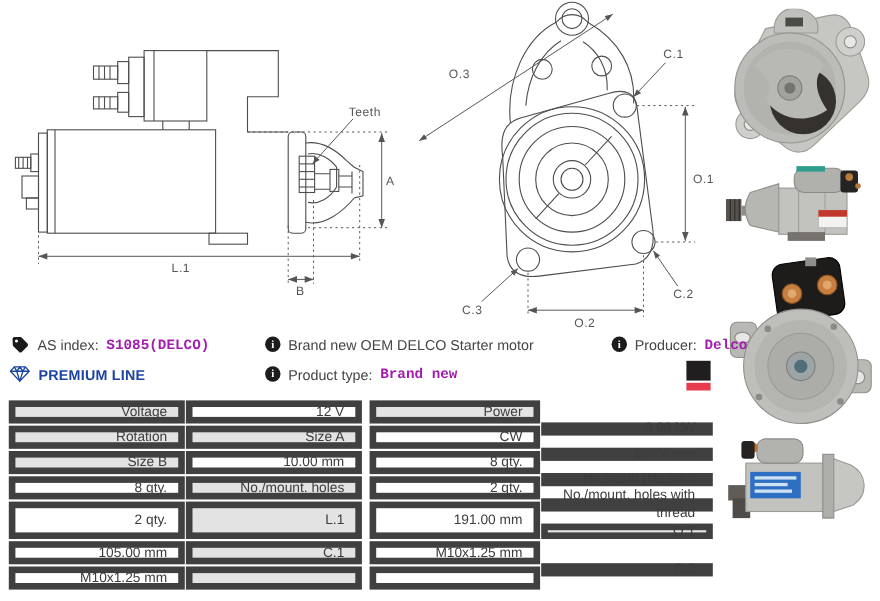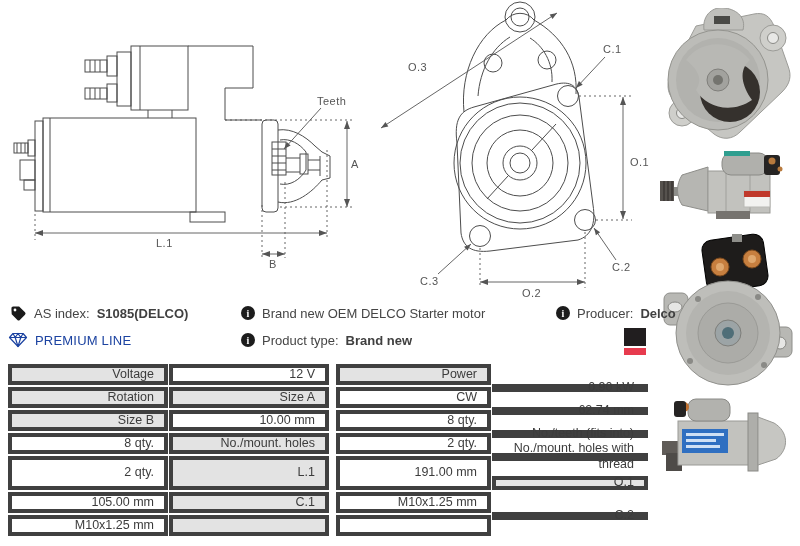--- a/index.html
+++ b/index.html
@@ -3,33 +3,33 @@
 <meta charset="utf-8">
 <style>
   html,body{margin:0;padding:0;background:#fff;}
   body{width:800px;height:546px;position:relative;overflow:hidden;
        font-family:"Liberation Sans",sans-serif;color:#3c3c3c;}
   .abs{position:absolute;}
   svg{display:block;}
   
   .inforow{position:absolute;height:18px;display:flex;align-items:center;gap:7px;
            font-size:13px;color:#454545;white-space:nowrap;}
-  .inforow b{color:#404040;}
+  .inforow b{color:#a21caf;font-family:Liberation Mono, monospace;}
   .info-icon{width:14px;height:14px;border-radius:50%;background:#1c1c1c;color:#fff;
              font-size:10px;font-weight:bold;display:flex;align-items:center;justify-content:center;
              font-family:"Liberation Serif",serif;flex:0 0 auto;}
-  .premium{color:#1c43a1;font-weight:normal;letter-spacing:.2px;}
+  .premium{color:#1c43a1;font-weight:bold;letter-spacing:.2px;}
   .logo-black{position:absolute;left:624px;top:328px;width:22px;height:18px;background:#211e1f;}
   .logo-red{position:absolute;left:624px;top:348px;width:22px;height:7px;background:#e73b4e;}
   
   .spec{position:absolute;left:8px;top:364px;width:640px;display:grid;
         grid-template-columns:160px 160px 5px 155px 156px;
         grid-template-rows:21px 21px 21px 21px 34px 21px 21px;
         column-gap:1px;row-gap:2px;}
-  .cell{border:4px solid #404040;box-sizing:border-box;display:flex;align-items:center;
+  .cell{border:6px solid #404040;box-sizing:border-box;display:flex;align-items:center;
         justify-content:flex-end;text-align:right;padding:0 10px 0 5px;
         font-size:12.5px;line-height:1.25;color:#3c3c3c;background:#fff;}
   .cell.label{background:#e3e3e3;}
   .cell:nth-child(4n+1){grid-column:1;}
   .cell:nth-child(4n+2){grid-column:2;}
   .cell:nth-child(4n+3){grid-column:4;padding-left:36px;}
   .cell:nth-child(4n){grid-column:5;margin-top:20px;}
   
   .dtext{font-family:"Liberation Sans",sans-serif;font-size:11px;fill:#555;letter-spacing:.5px;}
 </style>

